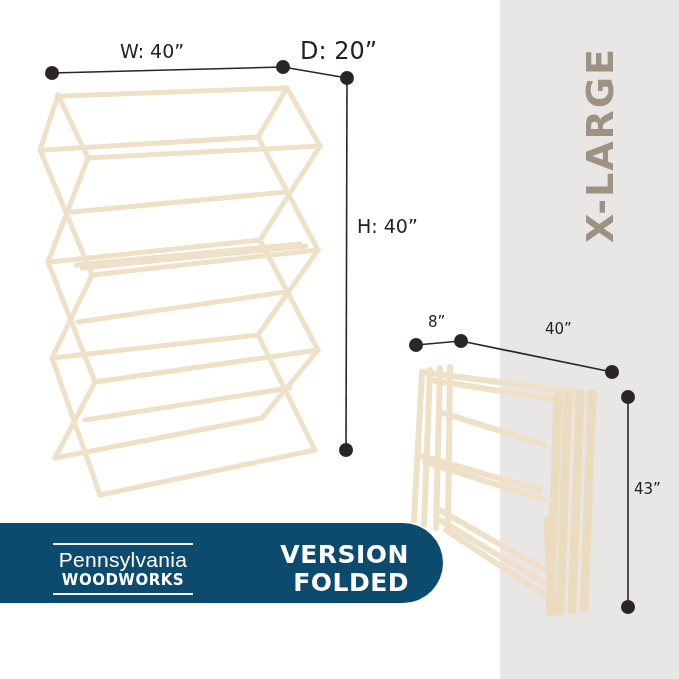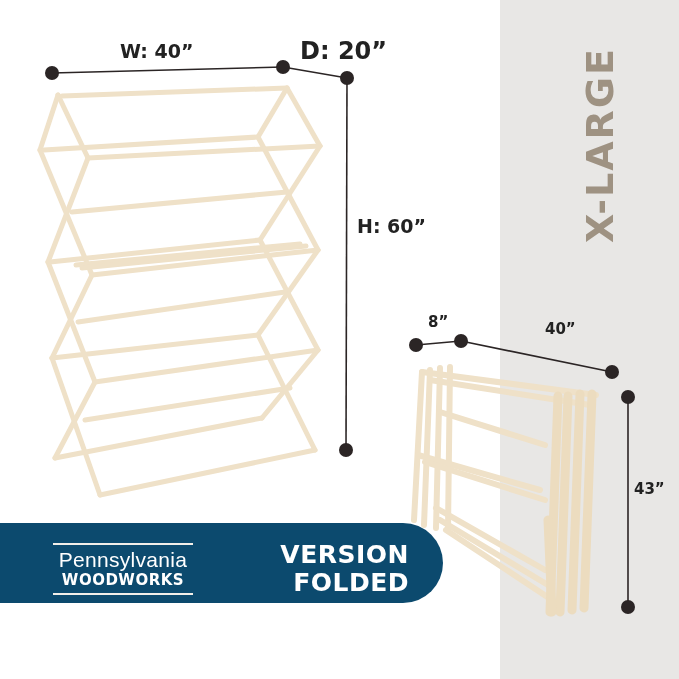--- a/index.html
+++ b/index.html
@@ -1,21 +1,21 @@
 <!DOCTYPE html>
 <html><head>
 <meta charset="utf-8">
 <style>
   html, body { margin:0; padding:0; }
   body { width:679px; height:679px; position:relative; overflow:hidden; background:#ffffff; font-family:"DejaVu Sans","Liberation Sans",sans-serif; }
   .gray-panel { position:absolute; left:500px; top:0; width:179px; height:679px; background:#e8e7e5; }
   .size-label { position:absolute; left:570px; top:40px; width:60px; height:210px; display:flex; align-items:center; justify-content:center; }
   .size-label span { transform:rotate(-90deg); white-space:nowrap; font-weight:bold; font-size:38px; letter-spacing:2px; color:#9e9282; }
   svg.art { position:absolute; left:0; top:0; }
-  .dim { position:absolute; font-weight:bold; color:#222; white-space:nowrap; }
+  .dim { position:absolute; font-weight:normal; color:#222; white-space:nowrap; }
   .banner { position:absolute; left:0; top:523px; width:443px; height:80px; background:#0c4a6e; border-radius:0 46px 46px 0; }
   .logo { position:absolute; left:52px; top:20px; width:142px; text-align:center; color:#fff; }
   .logo .rule { height:2px; background:#f3efe9; margin:0 auto; width:140px; }
   .logo .l1 { font-family:"Liberation Sans",sans-serif; font-size:21px; font-weight:normal; line-height:22px; margin-top:4px; letter-spacing:0.3px; }
   .logo .l2 { font-family:"DejaVu Sans",sans-serif; font-size:15px; font-weight:bold; line-height:18px; letter-spacing:0.5px; margin-bottom:4px;text-align:center; }
   .folded { position:absolute; right:34px; top:18px; text-align:right; color:#fff; font-weight:bold; font-size:25px; line-height:28px; letter-spacing:0.5px; }
 </style>
 </head>
 <body>
 
@@ -108,21 +108,21 @@
     <circle cx="416" cy="345" r="7"></circle>
     <circle cx="461" cy="341" r="7"></circle>
     <circle cx="612" cy="372" r="7"></circle>
     <circle cx="628" cy="397" r="7"></circle>
     <circle cx="628" cy="607" r="7"></circle>
   </g>
 </svg>
 
 <div class="dim" style="left:120px; top:40px; font-size:19px;">W: 40”</div>
 <div class="dim" style="left:300px; top:37px; font-size:24px;">D: 20”</div>
-<div class="dim" style="left:357px; top:215px; font-size:19px;">H: 60”</div>
+<div class="dim" style="left:357px; top:215px; font-size:19px;">H: 40”</div>
 
 <div class="dim" style="left:428px; top:313px; font-size:15px;">8”</div>
 <div class="dim" style="left:545px; top:320px; font-size:15px;">40”</div>
 <div class="dim" style="left:634px; top:480px; font-size:15px;">43”</div>
 
 <div class="banner">
   <div class="logo">
     <div class="rule"></div>
     <div class="l1">Pennsylvania</div>
     <div class="l2">WOODWORKS</div>

